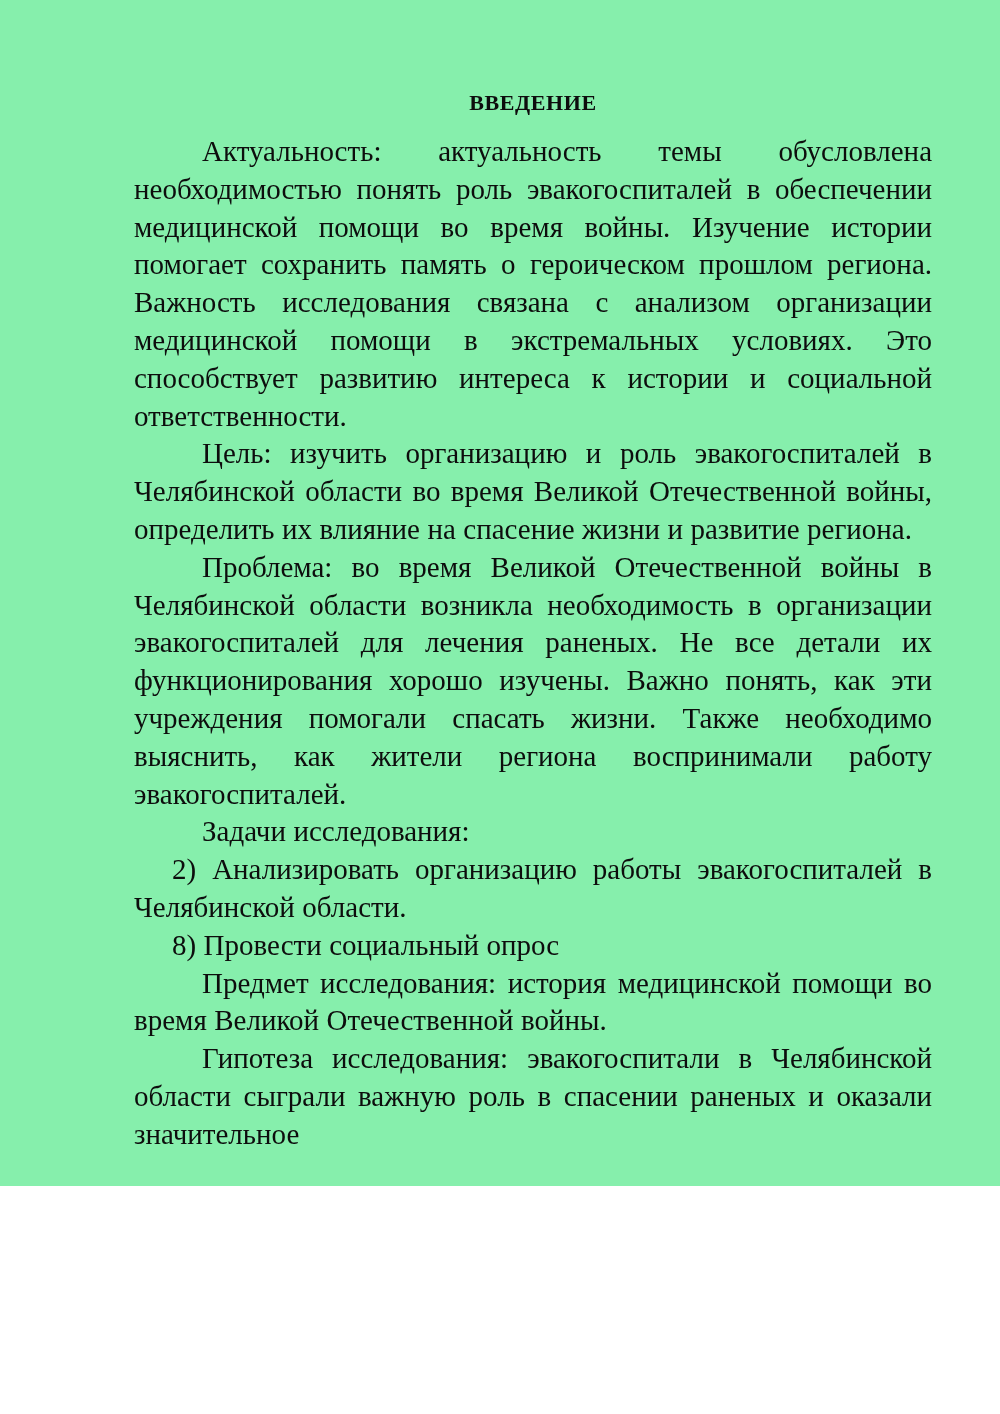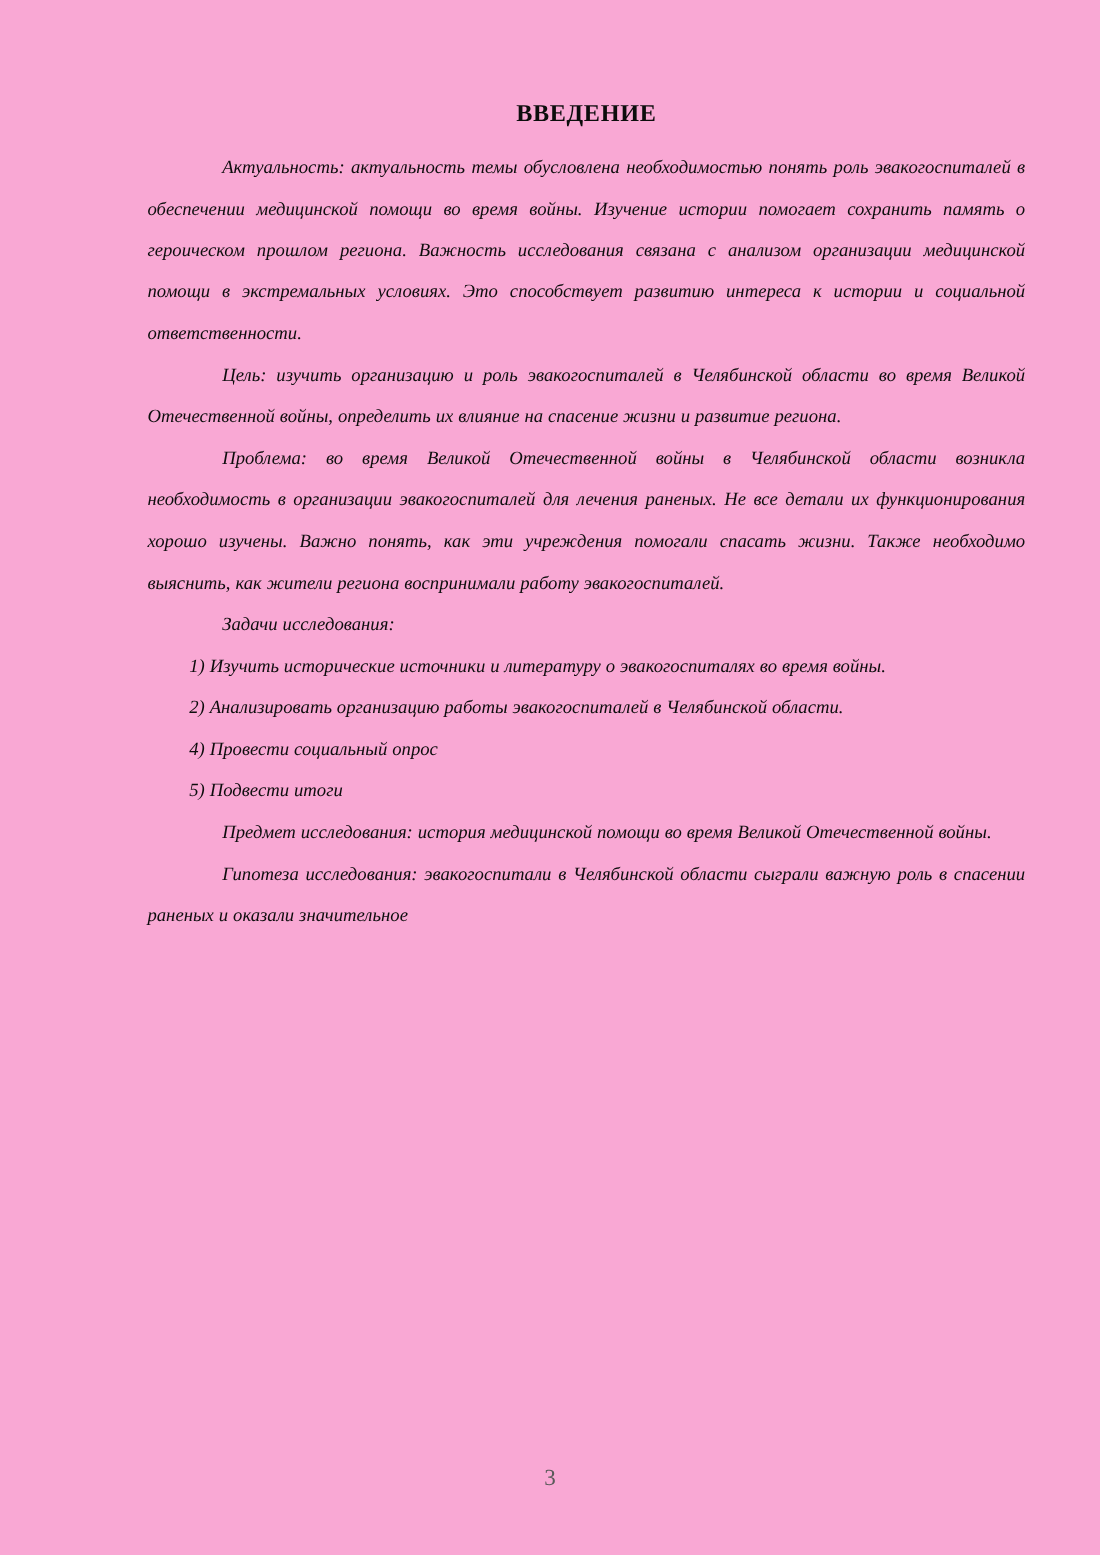--- a/index.html
+++ b/index.html
@@ -4,51 +4,50 @@
 <title>ВВЕДЕНИЕ</title>
 <style>
   html, body {
     margin: 0;
     padding: 0;
     background: #ffffff;
   }
   .page {
     position: relative;
     width: 1000px;
-    height: 1414px;
+    height: 1186px;
     margin: 0 auto;
-    background: #f9a8d4;
+    background: #86efac;
     overflow: hidden;
     font-family: "Liberation Serif", "DejaVu Serif", serif;
     color: #0d0d0d;
     box-sizing: border-box;
   }
   .content {
     position: absolute;
     left: 134px;
     top: 86px;
     width: 798px;
   }
   .doc-title {
     font-size: 22px;
     font-weight: bold;
     text-align: center;
     letter-spacing: 0.6px;
     line-height: 33px;
     margin: 0 0 14px 0;
   }
   p.para {
-    font-size: 17px;
+    font-size: 29px;
     line-height: 37.8px;
     text-align: justify;
     text-justify: inter-word;
     margin: 0;
     hyphens: none;
     word-spacing: 0.2px;
-    font-style: italic;
   }
   p.indent-para {
     text-indent: 68px;
   }
   p.indent-item {
     text-indent: 38px;
   }
   p.last-line-left {
     text-align-last: left;
   }
@@ -74,28 +73,26 @@
     <h1 class="doc-title">ВВЕДЕНИЕ</h1>
 
     <p class="para indent-para">Актуальность: актуальность темы обусловлена необходимостью понять роль эвакогоспиталей в обеспечении медицинской помощи во время войны. Изучение истории помогает сохранить память о героическом прошлом региона. Важность исследования связана с анализом организации медицинской помощи в экстремальных условиях. Это способствует развитию интереса к истории и социальной ответственности.</p>
 
     <p class="para indent-para">Цель: изучить организацию и роль эвакогоспиталей в Челябинской области во время Великой Отечественной войны, определить их влияние на спасение жизни и развитие региона.</p>
 
     <p class="para indent-para">Проблема: во время Великой Отечественной войны в Челябинской области возникла необходимость в организации эвакогоспиталей для лечения раненых. Не все детали их функционирования хорошо изучены. Важно понять, как эти учреждения помогали спасать жизни. Также необходимо выяснить, как жители региона воспринимали работу эвакогоспиталей.</p>
 
     <p class="para indent-para last-line-left">Задачи исследования:</p>
 
-    <p class="para indent-item">1) Изучить исторические источники и литературу о эвакогоспиталях во время войны.</p>
 
     <p class="para indent-item">2) Анализировать организацию работы эвакогоспиталей в Челябинской области.</p>
 
 
-    <p class="para indent-item last-line-left">4) Провести социальный опрос</p>
+    <p class="para indent-item last-line-left">8) Провести социальный опрос</p>
 
-    <p class="para indent-item last-line-left">5) Подвести итоги</p>
 
 
     <p class="para indent-para">Предмет исследования: история медицинской помощи во время Великой Отечественной войны.</p>
 
     <p class="para indent-para">Гипотеза исследования: эвакогоспитали в Челябинской области сыграли важную роль в спасении раненых и оказали значительное</p>
 
   </div>
 
   <div class="page-number">3</div>
 

